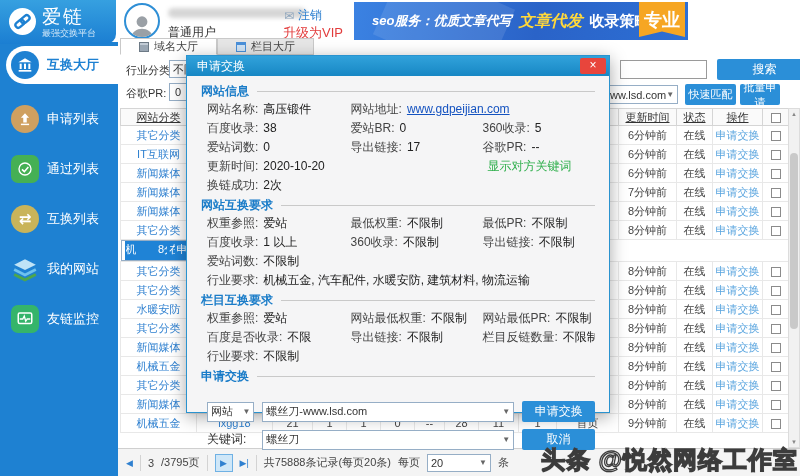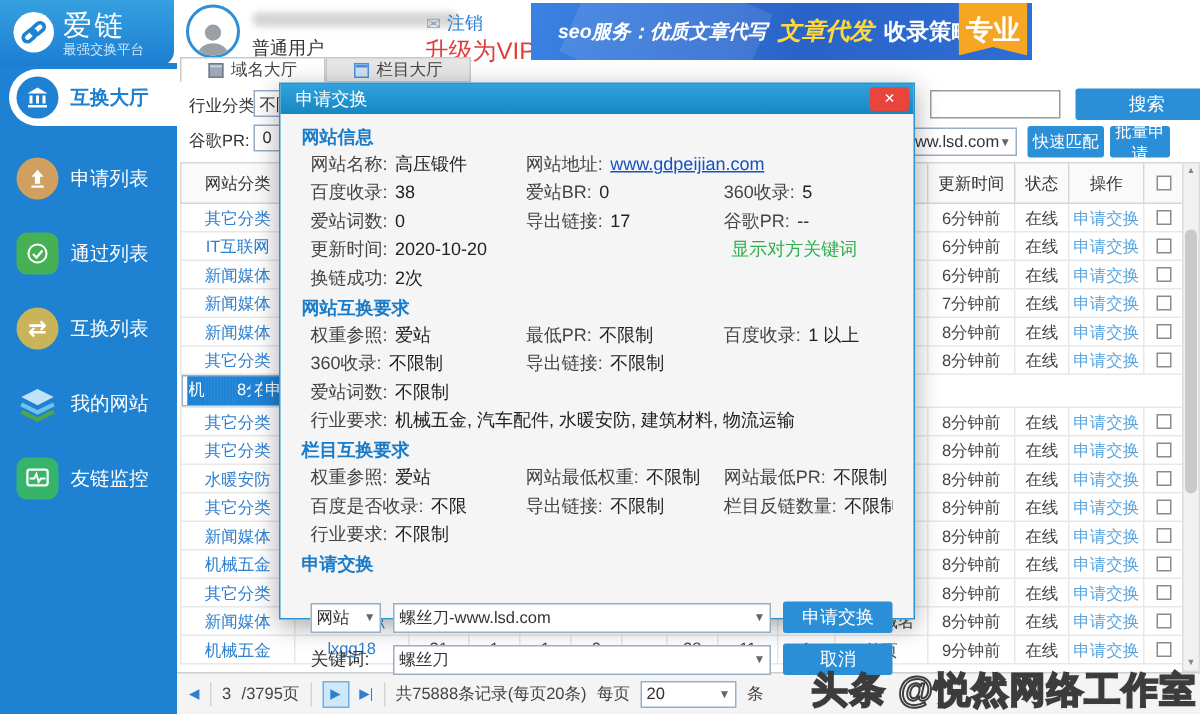--- a/index.html
+++ b/index.html
@@ -11,21 +11,21 @@
   .topbar { position:absolute; left:0; top:0; width:800px; height:42px; background:#fff; }
   .logo { position:absolute; left:0; top:0; width:116px; height:44px; background:linear-gradient(#36a0e0,#1b7ed2); border-radius:0 0 10px 0; color:#fff; z-index:3; }
   .logo-ic { position:absolute; left:9px; top:8px; width:27px; height:27px; background:#fff; border-radius:50%; display:flex; align-items:center; justify-content:center; }
   .logo-tt { position:absolute; left:42px; top:4px; font-size:19px; font-weight:normal; letter-spacing:2px; }
   .logo-st { position:absolute; left:42px; top:27px; font-size:9px; color:#cfe6f8; }
   .avatar { position:absolute; left:124px; top:3px; width:36px; height:36px; border-radius:50%; border:2px solid #2f8fd6; background:#fff; display:flex; align-items:flex-end; justify-content:center; overflow:hidden; }
   .uname-blur { position:absolute; left:168px; top:8px; width:138px; height:10px; background:#d6d6d6; border-radius:5px; filter:blur(2px); }
   .utype { position:absolute; left:168px; top:24px; font-size:12px; color:#333; }
   .logout { position:absolute; left:284px; top:7px; font-size:12px; color:#2f80d0; display:flex; gap:4px; align-items:center; }
   .logout .env { color:#8fa6bd; font-size:12px; }
-  .upgrade { position:absolute; left:283px; top:24px; font-size:16px; color:#e23c3c; }
+  .upgrade { position:absolute; left:283px; top:24px; font-size:13px; color:#e23c3c; }
   .banner { position:absolute; left:354px; top:2px; width:334px; height:38px; background:linear-gradient(100deg,#3b82e2 0%,#2a63c8 55%,#2d6fd4 100%); color:#fff; display:flex; align-items:center; padding-left:18px; gap:7px; overflow:hidden; }
   .banner::before { content:""; position:absolute; left:30px; top:-20px; width:120px; height:80px; background:rgba(255,255,255,.10); transform:rotate(24deg); }
   .bn1 { font-size:13px; font-style:italic; font-weight:bold; }
   .bn2 { font-size:16px; font-style:italic; font-weight:bold; color:#ffd83a; }
   .bn3 { font-size:15px; font-weight:bold; }
   .ribbon { position:absolute; right:3px; top:0; width:46px; height:35px; background:#f6a623; color:#fff; font-size:18px; font-weight:bold; display:flex; align-items:center; justify-content:center; clip-path:polygon(0 0,100% 0,100% 100%,50% 84%,0 100%); }
 
   
   .sidebar { position:absolute; left:0; top:42px; width:118px; height:434px; background:#1e81d2; z-index:2; }
   .side-item { position:absolute; left:6px; width:112px; height:38px; display:flex; align-items:center; gap:8px; color:#fff; font-size:13px; cursor:pointer; }
@@ -59,41 +59,41 @@
 
   .search-input { position:absolute; left:620px; top:60px; width:87px; height:19px; border:1px solid #9a9a9a; background:#fff; font-size:11px; padding:0 3px; }
   .btn { background:#2b8fd8; color:#fff; border:none; border-radius:2px; display:flex; align-items:center; justify-content:center; cursor:pointer; }
   .search-btn { position:absolute; left:717px; top:59px; width:95px; height:21px; font-size:12px; }
   .site-sel { position:absolute; left:598px; top:85px; width:80px; height:19px; }
   .quick-btn { position:absolute; left:685px; top:84px; width:51px; height:21px; font-size:11px; }
   .batch-btn { position:absolute; left:740px; top:84px; width:40px; height:21px; font-size:11px; }
 
   
   table.grid { position:absolute; left:120px; top:108px; width:668px; table-layout:fixed; border-collapse:collapse; background:#fff; font-size:11px; }
-  .grid th { height:27px; font-weight:normal; color:#333; background:#fafafa; border:1px solid #d5d5d5; text-align:center; white-space:nowrap; overflow:hidden; }
+  .grid th { height:17px; font-weight:normal; color:#333; background:#fafafa; border:1px solid #d5d5d5; text-align:center; white-space:nowrap; overflow:hidden;text-decoration:underline; }
   .grid td { height:19px; border:1px solid #e8e8e8; text-align:center; white-space:nowrap; overflow:hidden; color:#444; }
   .grid td.cat { color:#2f80d0; cursor:pointer; }
   .grid td.action { color:#5aa5df; cursor:pointer; }
   .checkbox { display:inline-block; width:10px; height:10px; border:1px solid #8b8b8b; background:#fff; vertical-align:middle; cursor:pointer; }
   tr.sel td { background:#1f83d6; color:#fff !important; border-color:#1f83d6; }
   tr.sel td.cat, tr.sel td.action { color:#fff !important; }
   tr.sel .checkbox { border-color:#fff; background:#fff; }
 
   
   .vscroll { position:absolute; left:788px; top:108px; width:12px; height:340px; background:#f1f1f1; border:1px solid #dcdcdc; z-index:1; }
   .vscroll .arr { position:absolute; left:0; width:10px; text-align:center; font-size:6px; color:#888; }
   .vscroll .arr.up { top:2px; } .vscroll .arr.dn { bottom:2px; }
   .vscroll .thumb { position:absolute; left:1px; top:44px; width:8px; height:176px; background:#c9c9c9; border-radius:4px; }
 
   
   .modal { position:absolute; left:186px; top:55px; width:424px; height:358px; background:#f5f5f6; border:1px solid #2a93cf; box-shadow:0 4px 16px rgba(0,0,0,.35); z-index:10; }
   .m-title { height:20px; background:linear-gradient(#31a2db,#1787c4); color:#fff; font-size:12px; display:flex; align-items:center; padding-left:10px; }
   .m-close { position:absolute; right:3px; top:2px; width:26px; height:16px; background:#e8453c; color:#fff; font-size:12px; line-height:15px; text-align:center; border-radius:2px; cursor:pointer; }
   .m-body { padding:5px 14px 6px 14px; }
-  .sec { display:flex; gap:8px; height:17px; margin-top:2px;flex-direction:column; }
+  .sec { display:flex; align-items:center; gap:8px; height:17px; margin-top:2px; }
   .sec b { color:#1a7cc8; font-size:12px; white-space:nowrap; }
   .sec i { flex:1; height:1px; background:#c9c9c9; }
   .fields { display:grid; grid-template-columns:37% 34% 29%; padding-left:6px; }
   .field { height:19px; line-height:19px; font-size:12px; white-space:nowrap; overflow:hidden; }
   .field .lb { color:#444; margin-right:5px; }
   .field .vl { color:#222; }
   .field.span2 { grid-column:span 2; }
   .field.span3 { grid-column:span 3; }
   .field.link .vl { color:#1553c0; text-decoration:underline; cursor:pointer; }
   .field.green .vl { color:#2faf4c; cursor:pointer; }
@@ -636,20 +636,23 @@
       <div class="sec">
           <b>网站互换要求</b>
           <i></i>
         </div>
       <div class="fields">
 
           <div class="field">
             <span class="lb">权重参照:</span><span class="vl">爱站</span>
           </div>
 
+          <div class="field">
+            <span class="lb">最低权重:</span><span class="vl">不限制</span>
+          </div>
 
           <div class="field">
             <span class="lb">最低PR:</span><span class="vl">不限制</span>
           </div>
 
           <div class="field">
             <span class="lb">百度收录:</span><span class="vl">1 以上</span>
           </div>
 
           <div class="field">

